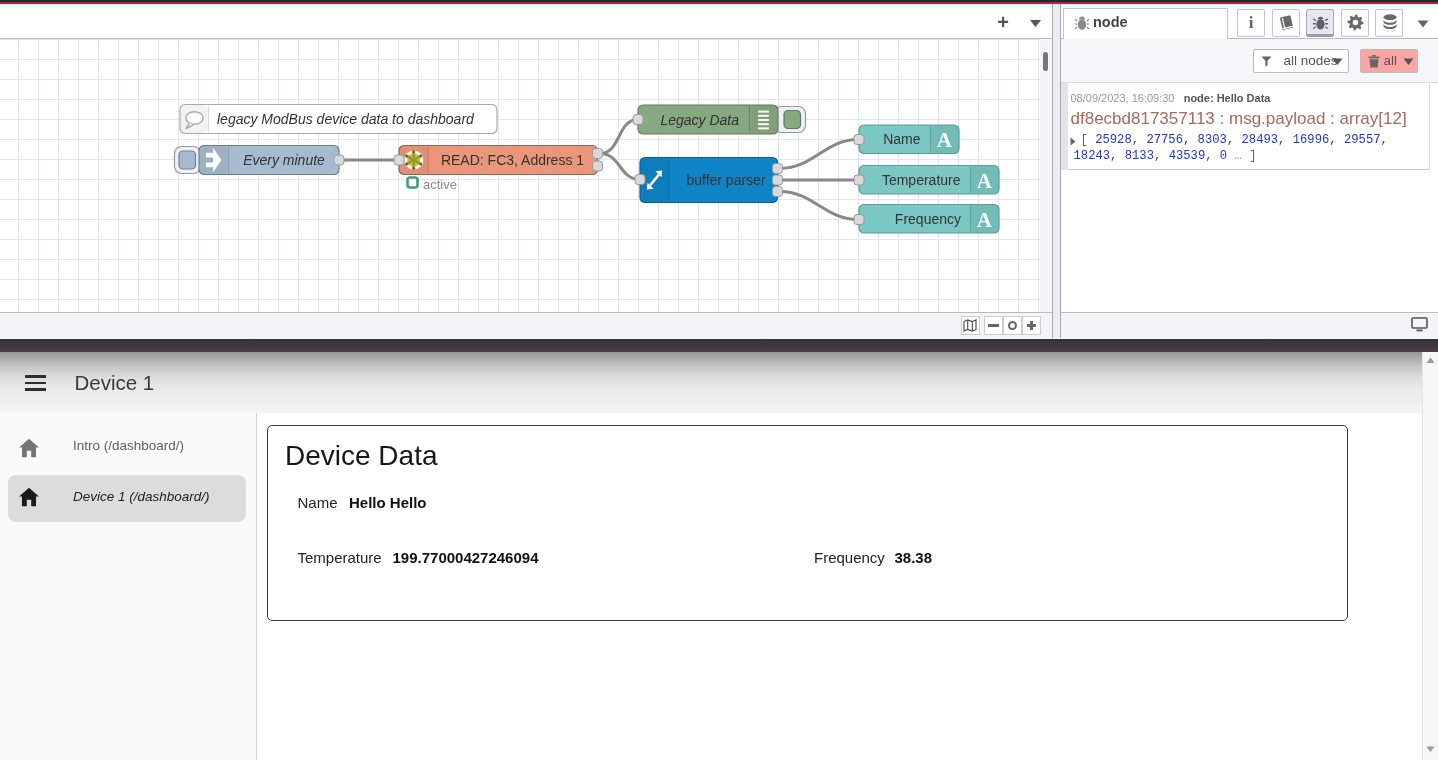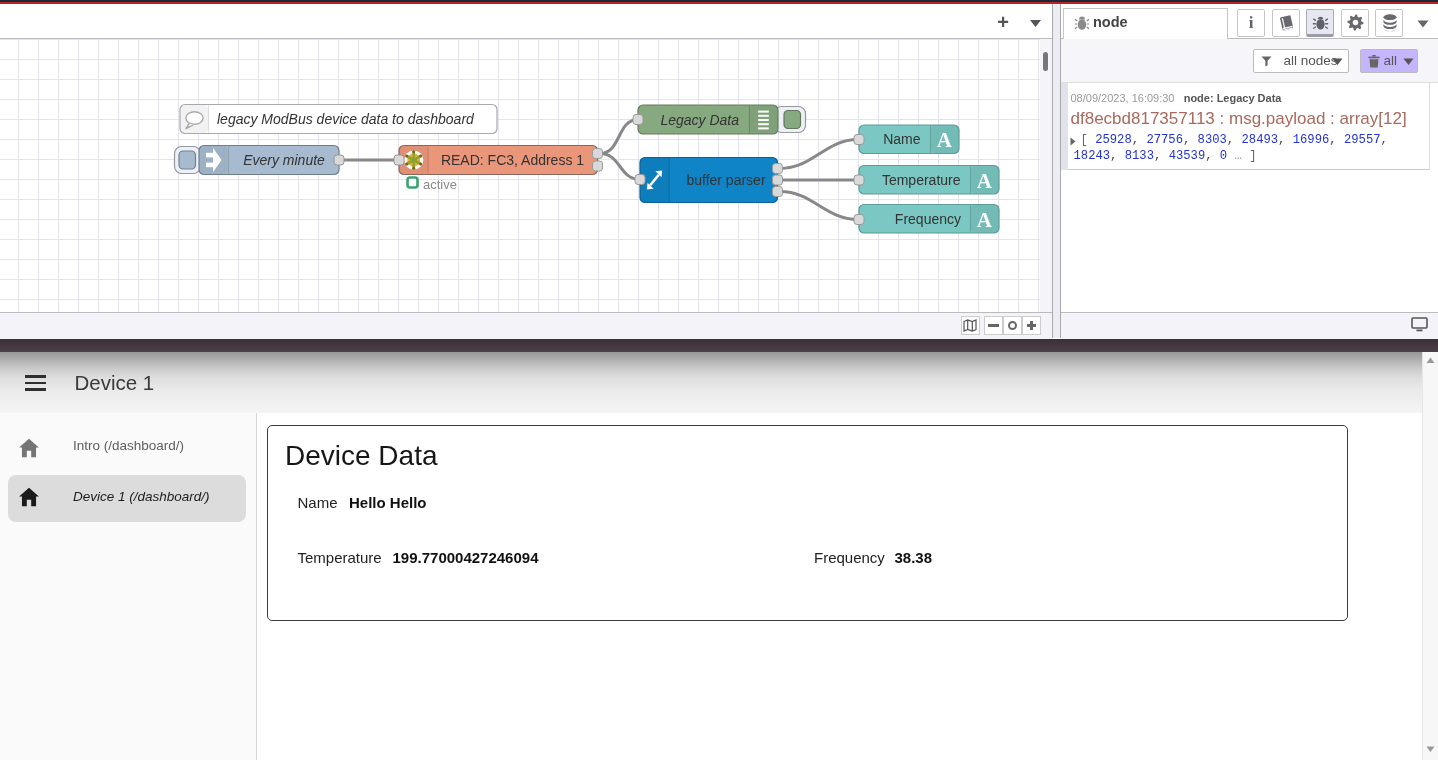--- a/index.html
+++ b/index.html
@@ -98,35 +98,35 @@
 
 <div class="abs" style="left:1252.5px;top:48.5px;width:96px;height:24px;background:#fff;border:1px solid #bbb;box-sizing:border-box;border-radius:2px;">
  <svg style="position:absolute;left:7px;top:6px;" width="11" height="11" viewBox="0 0 11 11">
       <path d="M0.5,0.5 H10.5 L6.6,4.8 V9.2 L4.4,10.5 V4.8 Z" fill="#666"></path>
     </svg>
  <span style="position:absolute;left:30px;top:3.5px;font-size:13.5px;color:#555;">all nodes</span>
  <svg style="position:absolute;left:78px;top:8px;" width="11" height="8">
       <polygon points="0.5,0.5 10.5,0.5 5.5,7" fill="#555"></polygon>
     </svg>
 </div>
-<div class="abs" style="left:1359.5px;top:48.5px;width:58.5px;height:24px;background:#c4b5fd;border:1px solid #bbb;box-sizing:border-box;border-radius:2px;">
+<div class="abs" style="left:1359.5px;top:48.5px;width:58.5px;height:24px;background:#fca5a5;border:1px solid #bbb;box-sizing:border-box;border-radius:2px;">
  <svg style="position:absolute;left:7px;top:5px;" width="12" height="13" viewBox="0 0 12 13">
       <rect x="4.3" y="0" width="3.4" height="1.6" fill="#666"></rect>
       <rect x="0.5" y="1.6" width="11" height="1.7" fill="#666"></rect>
       <path d="M1.5,4.3 h9 l-0.8,8.2 h-7.4 z" fill="#666"></path>
     </svg>
  <span style="position:absolute;left:23px;top:3.5px;font-size:13.5px;color:#555;">all</span>
  <svg style="position:absolute;left:42px;top:8px;" width="11" height="8">
       <polygon points="0.5,0.5 10.5,0.5 5.5,7" fill="#555"></polygon>
     </svg>
 </div>
 
 <div class="abs" style="left:1061px;top:82.5px;width:369px;height:87.5px;background:#fff;border-bottom:1px solid #ccc;border-right:1px solid #ddd;box-sizing:border-box;"></div>
 <div class="abs" style="left:1061px;top:82.5px;width:7px;height:87px;background:#e2e2ec;"></div>
-<div class="abs" style="left:1070.5px;top:91.5px;font-size:11px;color:#999;">08/09/2023, 16:09:30&nbsp;&nbsp; <span style="color:#555;font-weight:bold;">node: Legacy Data</span></div>
+<div class="abs" style="left:1070.5px;top:91.5px;font-size:11px;color:#999;">08/09/2023, 16:09:30&nbsp;&nbsp; <span style="color:#555;font-weight:bold;">node: Hello Data</span></div>
 <div class="abs" style="left:1070.5px;top:109px;font-size:17px;color:#a9695d;">df8ecbd817357113 : msg.payload : array[12]</div>
 <svg class="abs" style="left:1070px;top:136.5px;" width="6" height="9">
     <polygon points="0.5,0.5 5.5,4.5 0.5,8.5" fill="#666"></polygon>
   </svg>
 <div class="abs" style="left:1073.5px;top:133px;width:349px;font-family:'Liberation Mono',monospace;font-size:12.2px;line-height:15.8px;color:#444;text-indent:7px;"><span style="color:#666;">[</span> <span style="color:#2433cf;">25928</span>, <span style="color:#2433cf;">27756</span>, <span style="color:#2433cf;">8303</span>, <span style="color:#2433cf;">28493</span>, <span style="color:#2433cf;">16996</span>, <span style="color:#2433cf;">29557</span>, <span style="color:#2433cf;">18243</span>, <span style="color:#2433cf;">8133</span>, <span style="color:#2433cf;">43539</span>, <span style="color:#2433cf;">0</span> <span style="color:#999;">…</span> <span style="color:#666;">]</span>
 </div>
 
 <div class="abs" style="left:1061px;top:312px;width:377px;height:26.5px;background:#f3f3f9;border-top:1px solid #bbb;box-sizing:border-box;"></div>
 <svg class="abs" style="left:1411px;top:317px;" width="17" height="15" viewBox="0 0 17 15">
     <rect x="1" y="1" width="15" height="10" rx="1" fill="none" stroke="#555" stroke-width="1.6"></rect>

